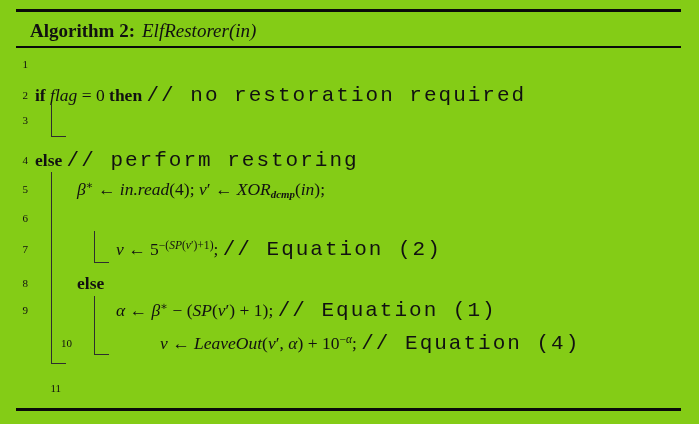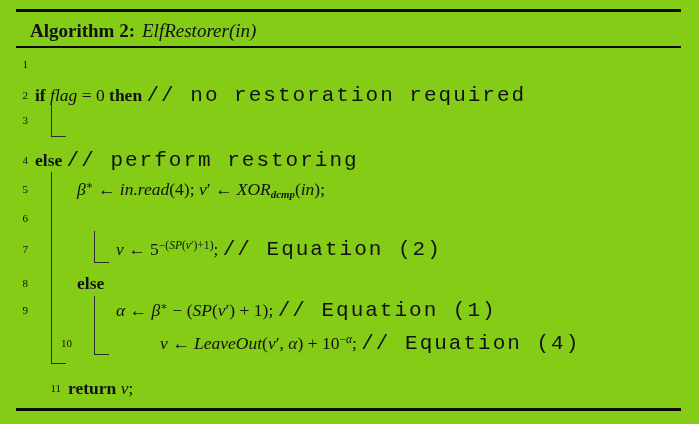--- a/index.html
+++ b/index.html
@@ -108,21 +108,20 @@
   <div class="line l9">
     <span class="num">9</span>
     <span class="content ind2"><span class="seg-m">α</span><span class="seg-up"> ← </span><span class="seg-m">β</span><sup><span class="seg-up">∗</span></sup><span class="seg-up"> − (</span><span class="seg-m">SP</span><span class="seg-up">(</span><span class="seg-m">v</span><span class="seg-up">′) + 1); </span><span class="seg-c">// Equation (1)</span></span>
   </div>
   <div class="line l10">
     <span class="num">10</span>
     <span class="content ind2"><span class="seg-m">v</span><span class="seg-up"> ← </span><span class="seg-m">LeaveOut</span><span class="seg-up">(</span><span class="seg-m">v</span><span class="seg-up">′, </span><span class="seg-m">α</span><span class="seg-up">) + 10</span><sup><span class="seg-up">−</span><span class="seg-m">α</span></sup><span class="seg-up">; </span><span class="seg-c">// Equation (4)</span></span>
   </div>
   <div class="line l11">
     <span class="num">11</span>
-    <span class="content ind0"><span class="seg-kw">return </span><span class="seg-m">v</span><span class="seg-up">;</span></span>
   </div>
 
   <div class="vrule vA"></div>
   <div class="hfoot fA"></div>
   <div class="vrule vB"></div>
   <div class="hfoot fB"></div>
   <div class="vrule vC"></div>
   <div class="hfoot fC"></div>
   <div class="vrule vD"></div>
   <div class="hfoot fD"></div>

